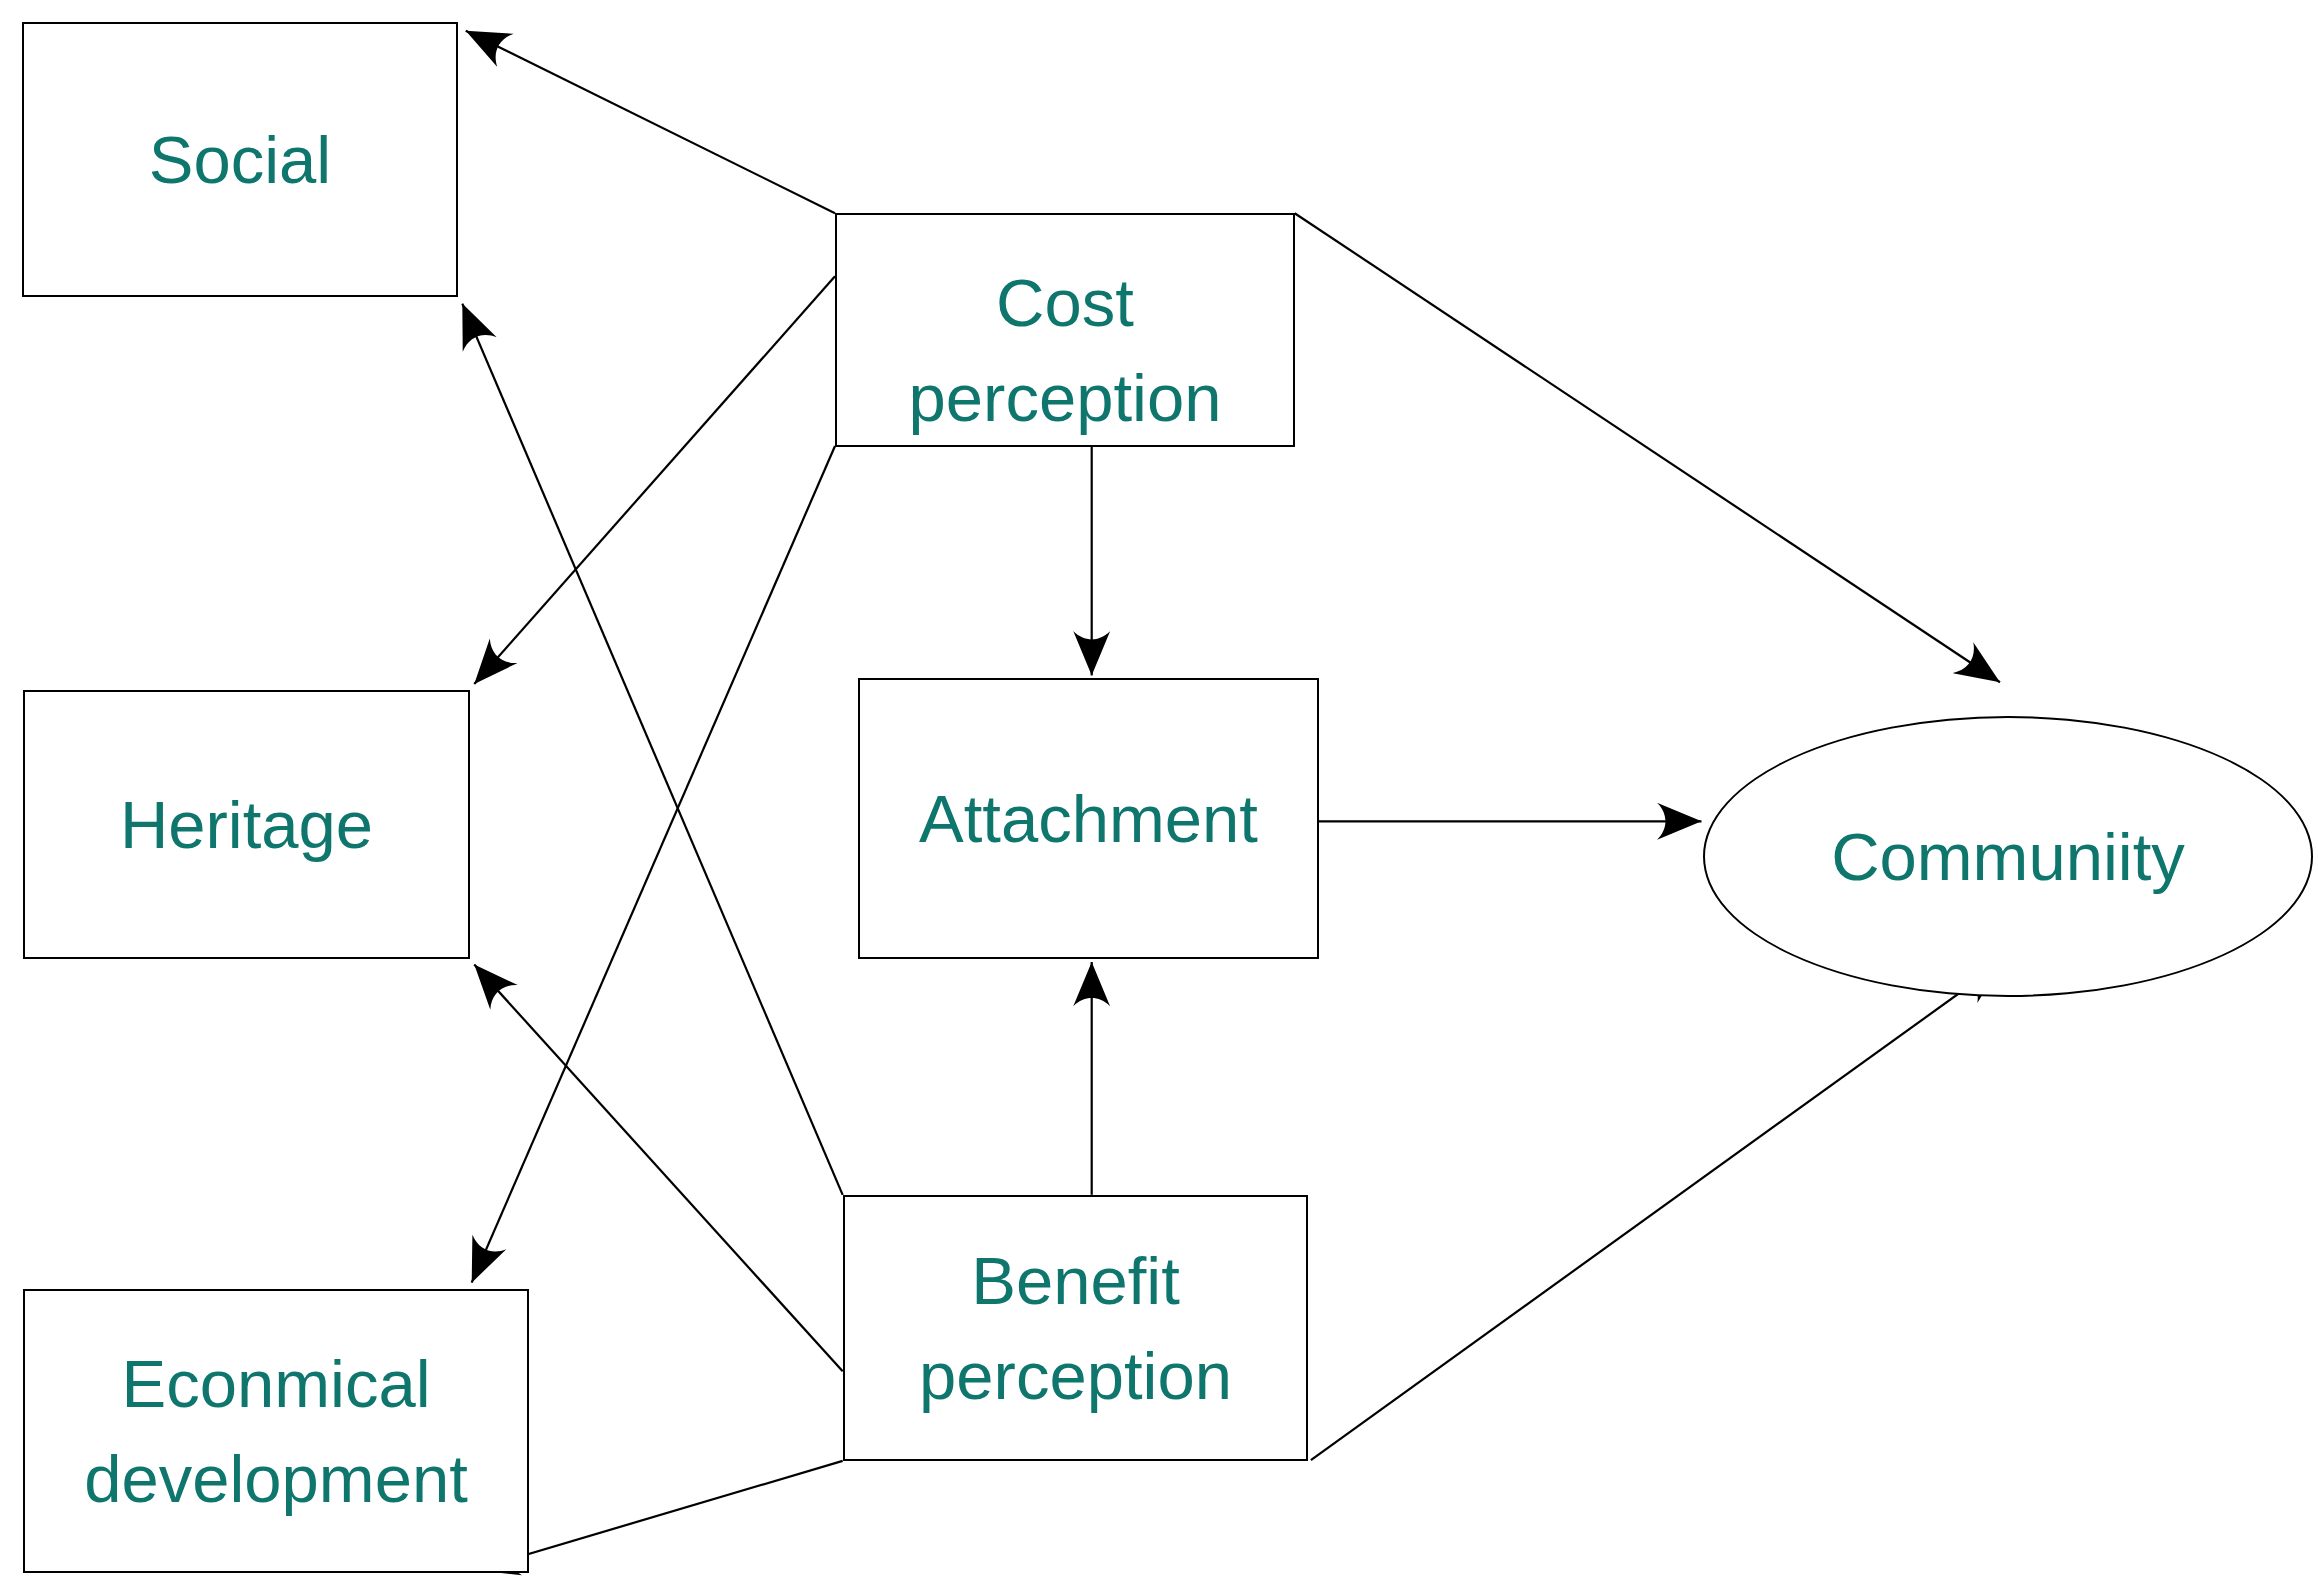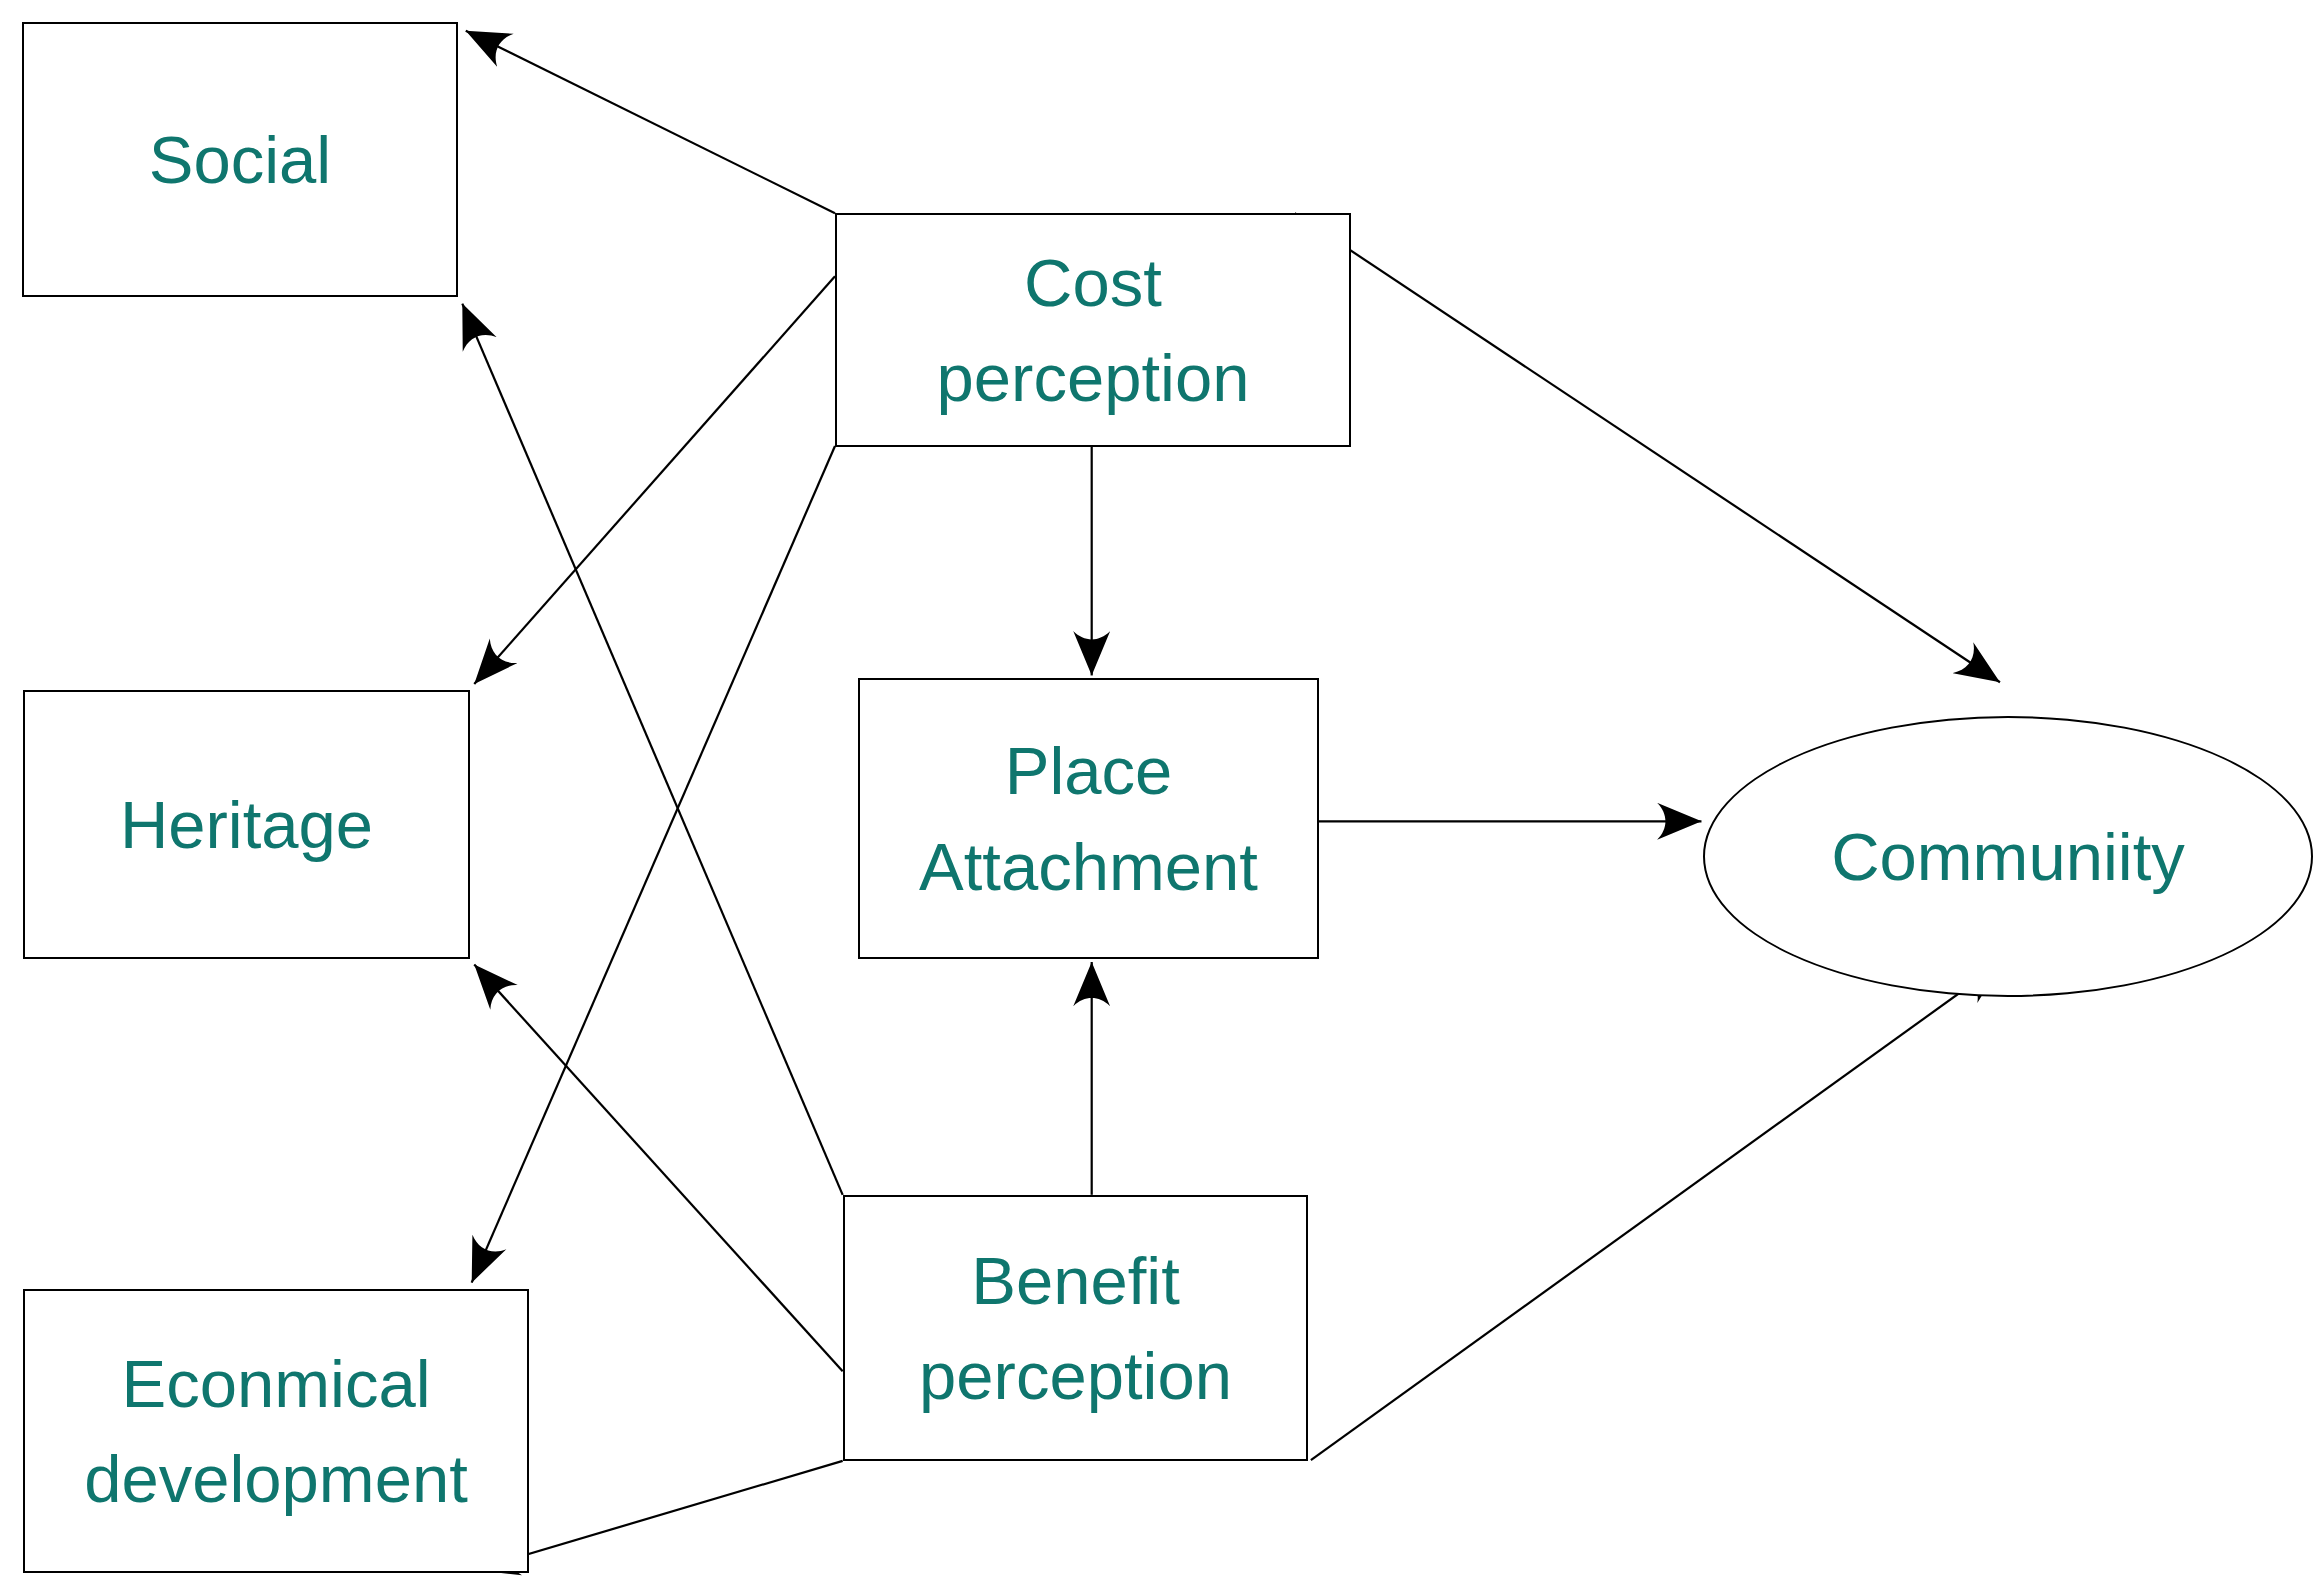--- a/index.html
+++ b/index.html
@@ -40,21 +40,21 @@
     line-height: 1.42;
     white-space: nowrap;
   }
   .node.ellipse {
     border-radius: 50%;
   }
   
   #node-social      { left: 22px;   top: 22px;   width: 436px; height: 275px; }
   #node-heritage    { left: 23px;   top: 690px;  width: 447px; height: 269px; text-align: right; }
   #node-economical  { left: 23px;   top: 1289px; width: 506px; height: 284px; }
-  #node-cost        { left: 835px;  top: 213px;  width: 516px; height: 234px; }
+  #node-cost        { left: 835px;  top: 213px;  width: 460px; height: 234px; justify-content: flex-end; }
   #node-place       { left: 858px; top: 678px;  width: 461px; height: 281px; }
   #node-benefit     { left: 843px;  top: 1195px; width: 465px; height: 266px; }
   #node-community   { left: 1703px; top: 716px;  width: 610px; height: 281px; }
 </style>
 </head>
 <body>
 
 <div id="canvas">
 
   <svg id="edge-layer" viewBox="0 0 2719 1855" xmlns="http://www.w3.org/2000/svg">
@@ -89,21 +89,20 @@
     <span>Econmical</span>
     <span>development</span>
   </div>
 
   <div class="node" id="node-cost">
     <span>Cost</span>
     <span>perception</span>
   </div>
 
   <div class="node" id="node-place">
-    <span>Place</span>
     <span>Attachment</span>
   </div>
 
   <div class="node" id="node-benefit">
     <span>Benefit</span>
     <span>perception</span>
   </div>
 
   <div class="node ellipse" id="node-community">
     <span>Communiity</span>

